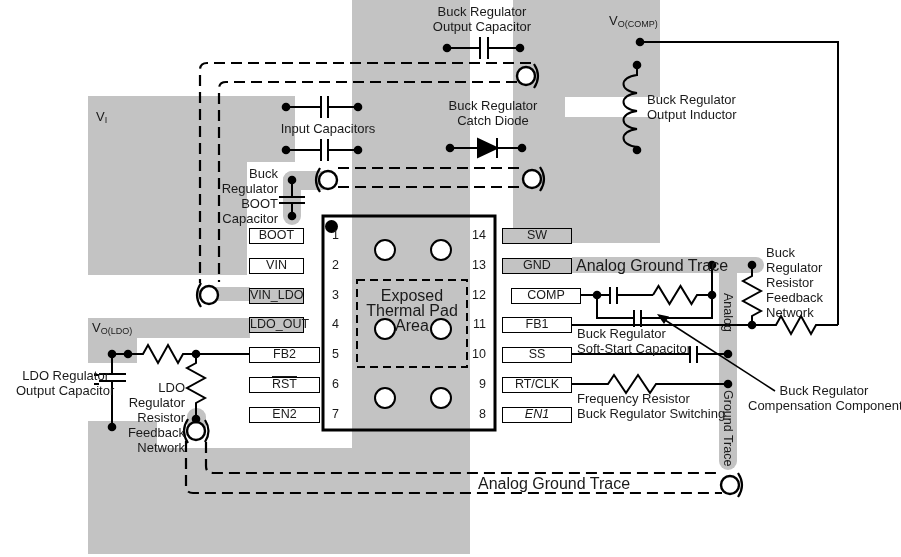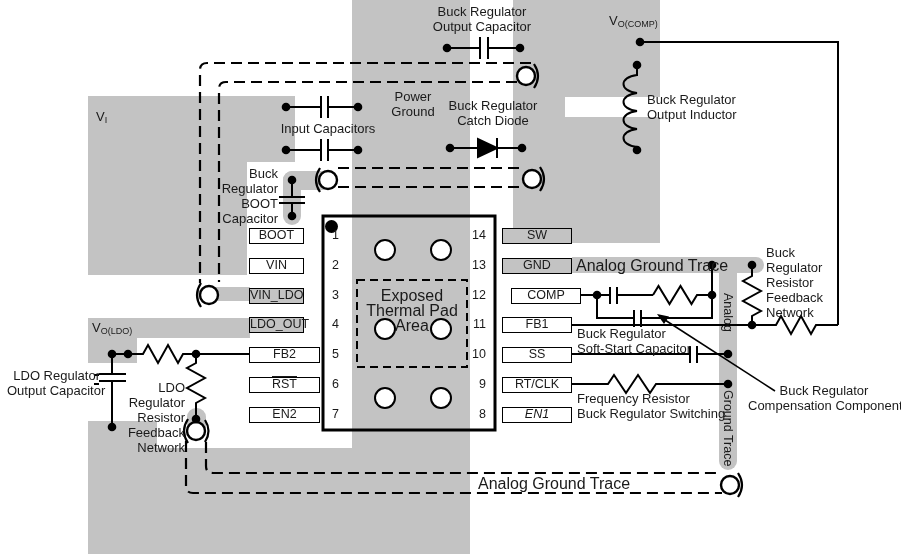--- a/index.html
+++ b/index.html
@@ -184,24 +184,20 @@
     <span>V</span><span class="sub">I</span></div>
 
   <div class="lbl ctr" style="left:398px;top:4px;width:168px;">
     <div>Buck Regulator</div>
       <div>Output Capacitor</div>
     </div>
 
   <div class="lbl" style="left:609px;top:13px;">
     <span>V</span><span class="sub">O(COMP)</span></div>
 
-  <div class="lbl ctr" style="left:374px;top:89px;width:78px;">
-    <div>Power</div>
-      <div>Ground</div>
-    </div>
 
   <div class="lbl ctr" style="left:438px;top:98px;width:110px;">
     <div>Buck Regulator</div>
       <div>Catch Diode</div>
     </div>
 
   <div class="lbl ctr" style="left:280px;top:121px;width:96px;">Input Capacitors</div>
 
   <div class="lbl" style="left:647px;top:92px;">
     <div>Buck Regulator</div>
@@ -241,21 +237,21 @@
     </div>
 
   <div class="vert" style="left:719px;top:275px;height:75px;">Analog</div>
   <div class="vert" style="left:719px;top:382px;height:92px;">Ground Trace</div>
 
   <div class="lbl sm" style="left:478px;top:476px;">Analog Ground Trace</div>
 
   <div class="lbl" style="left:92px;top:320px;">
     <span>V</span><span class="sub">O(LDO)</span></div>
 
-  <div class="lbl rgt" style="left:0px;top:368px;width:93px;padding-left:7px;">
+  <div class="lbl rgt" style="left:9px;top:368px;width:93px;padding-left:7px;">
     <div>LDO Regulator</div>
       <div>Output Capacitor</div>
     </div>
 
   <div class="lbl rgt" style="left:103px;top:380px;width:82px;">
     <div>LDO</div>
       <div>Regulator</div>
     <div>Resistor</div>
       <div>Feedback</div>
     <div>Network</div>

